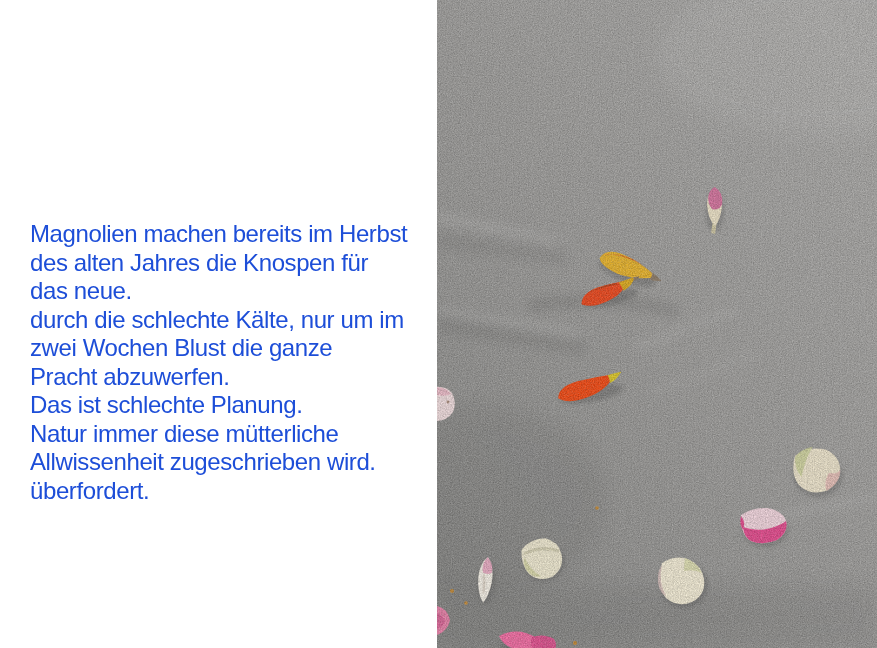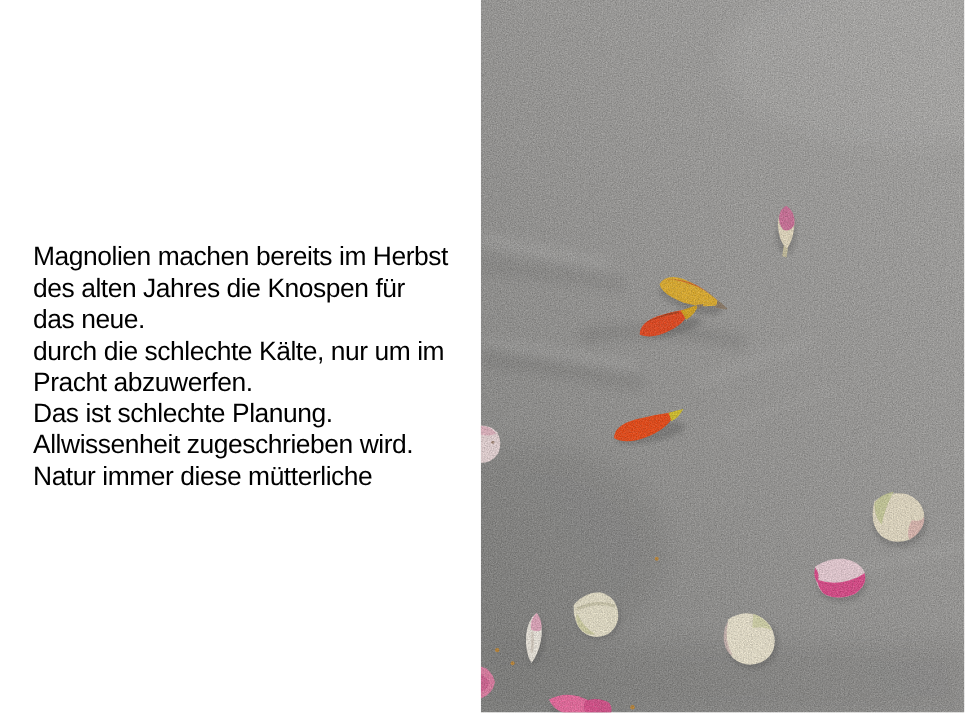--- a/index.html
+++ b/index.html
@@ -10,21 +10,21 @@
     overflow: hidden;
     font-family: "Liberation Sans", "DejaVu Sans", sans-serif;
   }
   .text-panel {
     position: absolute;
     left: 30px; top: 220px;
     width: 402px;
     font-size: 24px;
     line-height: 28.5px;
     letter-spacing: -0.4px;
-    color: #000000;
+    color: #1d4ed8;
     font-weight: 400;
   }
   .text-line { white-space: nowrap; }
   .photo-panel {
     position: absolute;
     left: 437px; top: 0;
     width: 440px; height: 648px;
     overflow: hidden;
   }
   svg { display: block; }
@@ -32,24 +32,26 @@
 </head>
 <body>
 
 <div class="stage">
 
   <div class="text-panel">
     <div class="text-line">Magnolien machen bereits im Herbst</div>
     <div class="text-line">des alten Jahres die Knospen für</div>
     <div class="text-line">das neue.</div>
     <div class="text-line">durch die schlechte Kälte, nur um im</div>
+    <div class="text-line">zwei Wochen Blust die ganze</div>
     <div class="text-line">Pracht abzuwerfen.</div>
     <div class="text-line">Das ist schlechte Planung.</div>
+    <div class="text-line">Natur immer diese mütterliche</div>
     <div class="text-line">Allwissenheit zugeschrieben wird.</div>
-    <div class="text-line">Natur immer diese mütterliche</div>
+    <div class="text-line">überfordert.</div>
   </div>
 
   <div class="photo-panel">
     <svg width="440" height="648" viewBox="0 0 440 648">
       <defs>
         <linearGradient id="paper" x1="0%" y1="100%" x2="85%" y2="0%">
           <stop offset="0" stop-color="#8a8a88"></stop>
           <stop offset="0.5" stop-color="#9c9b99"></stop>
           <stop offset="1" stop-color="#aaa9a7"></stop>
         </linearGradient>

